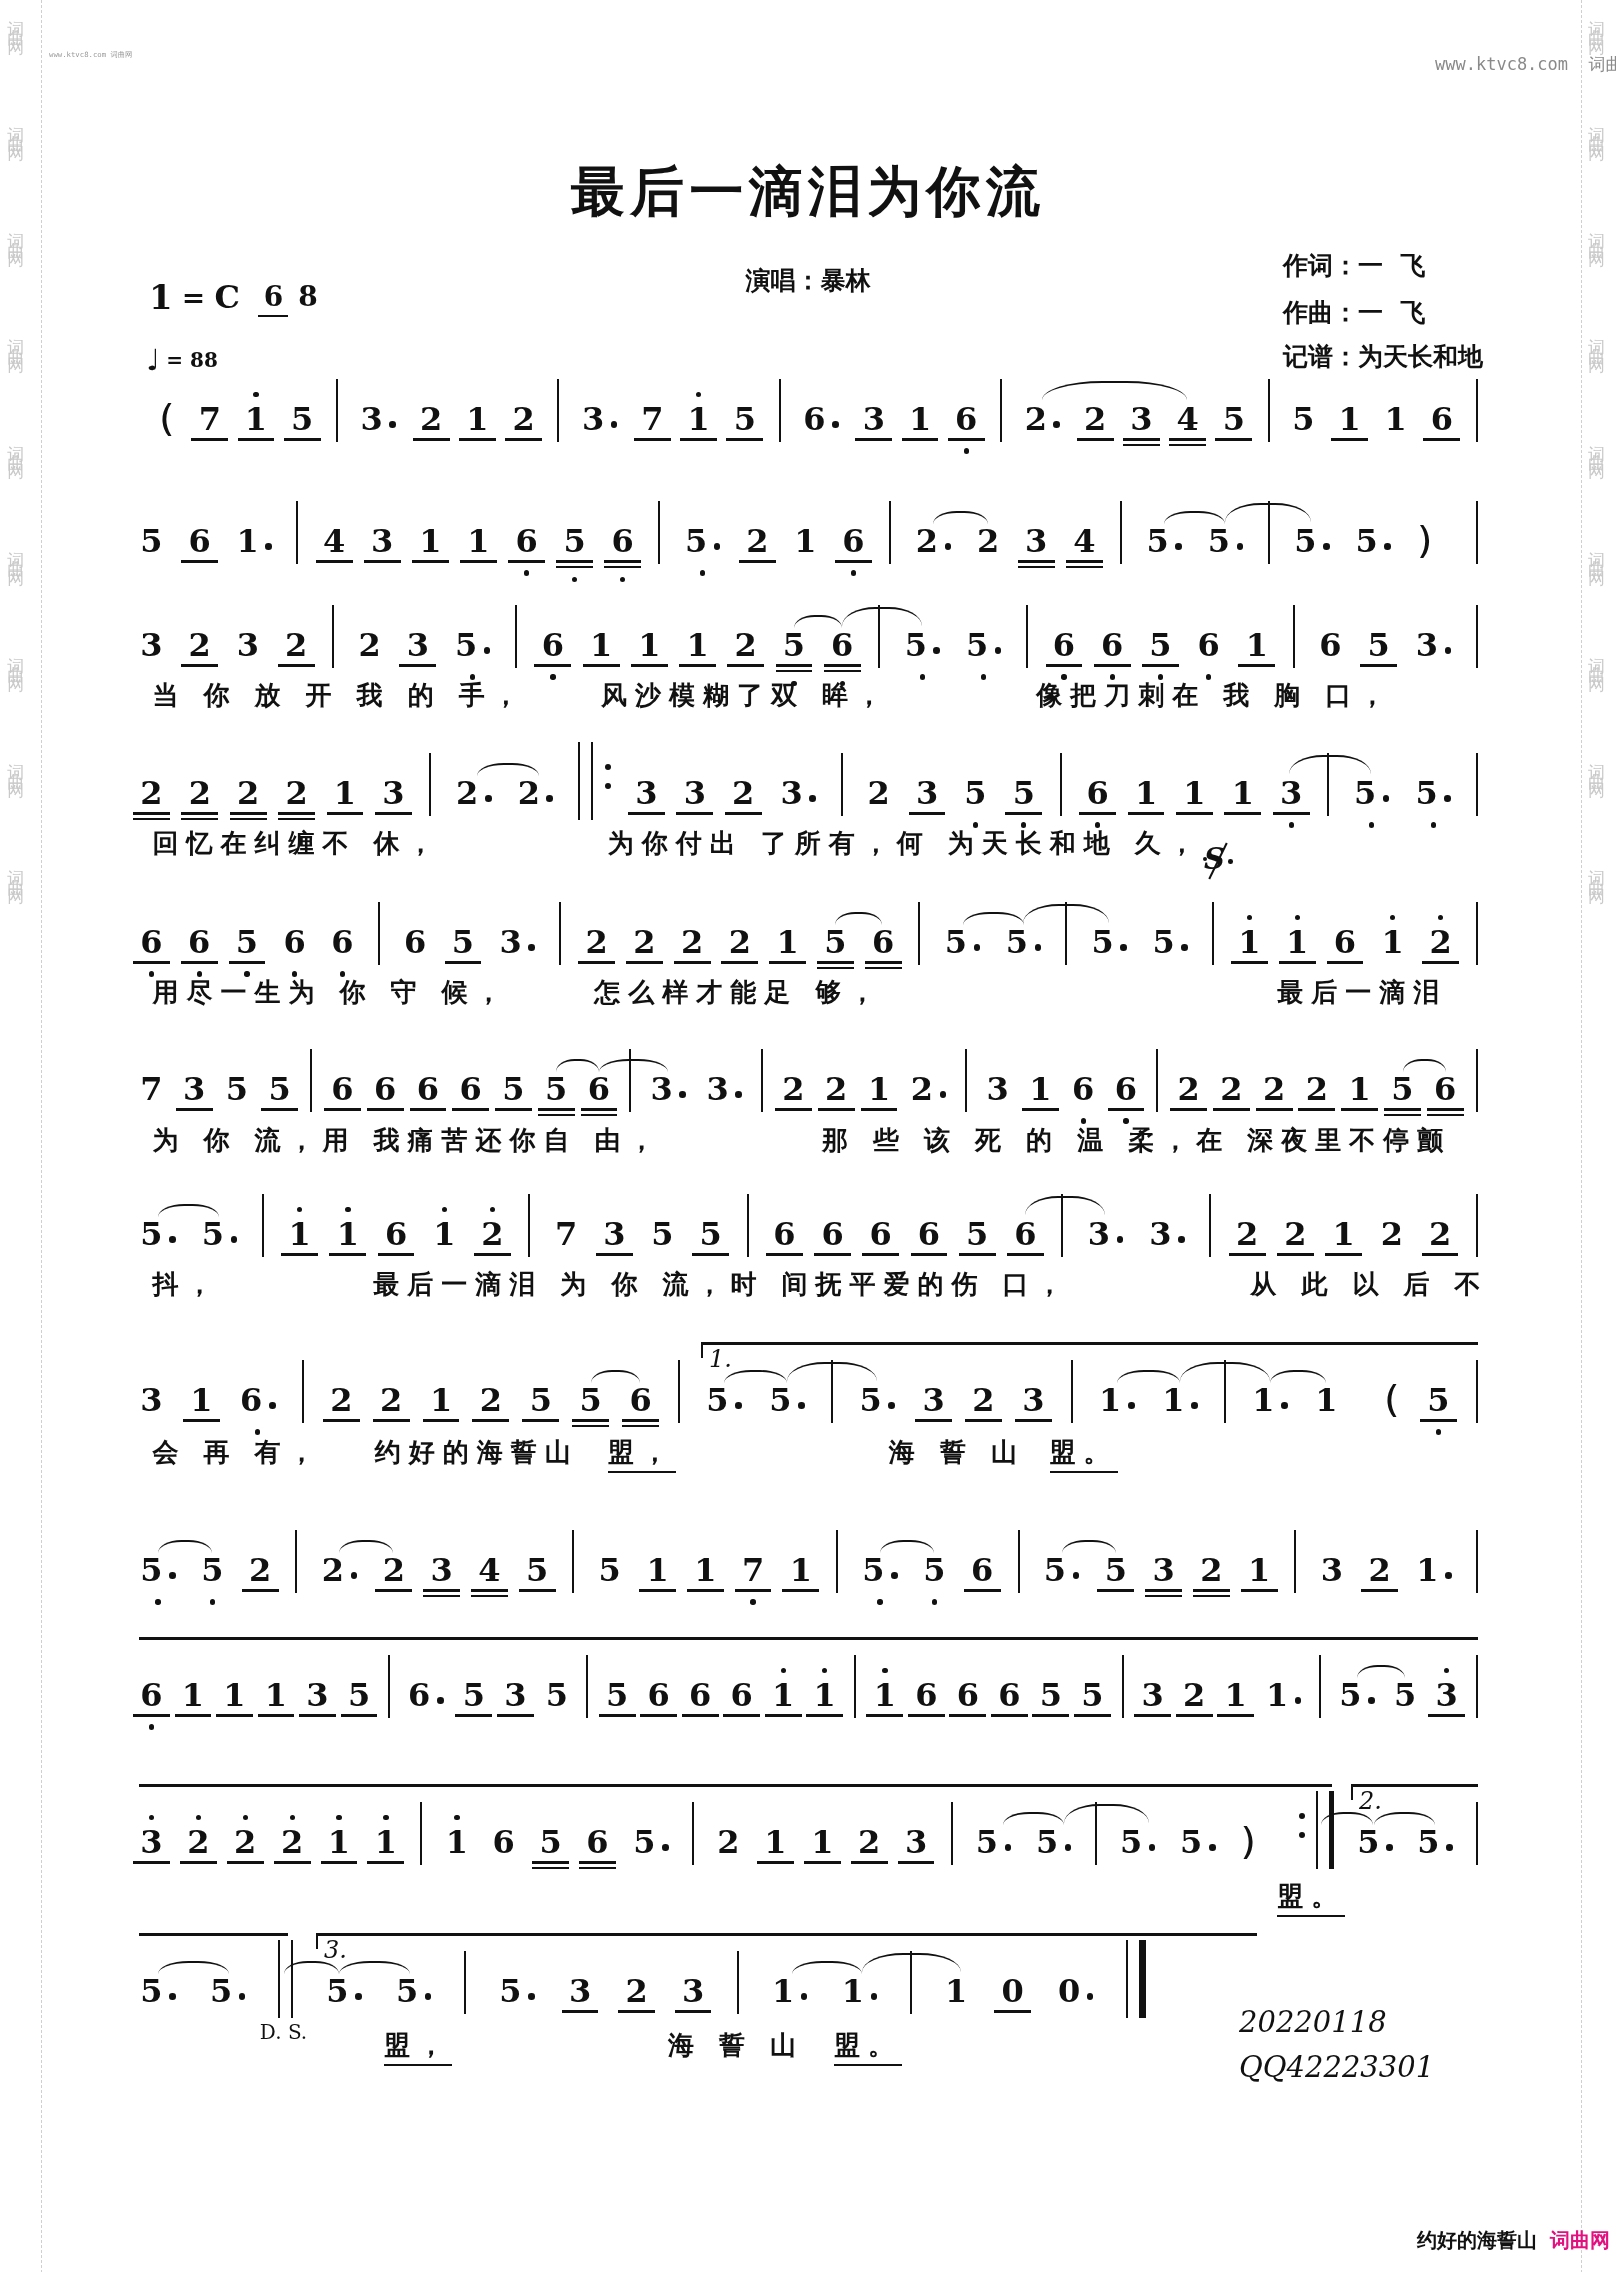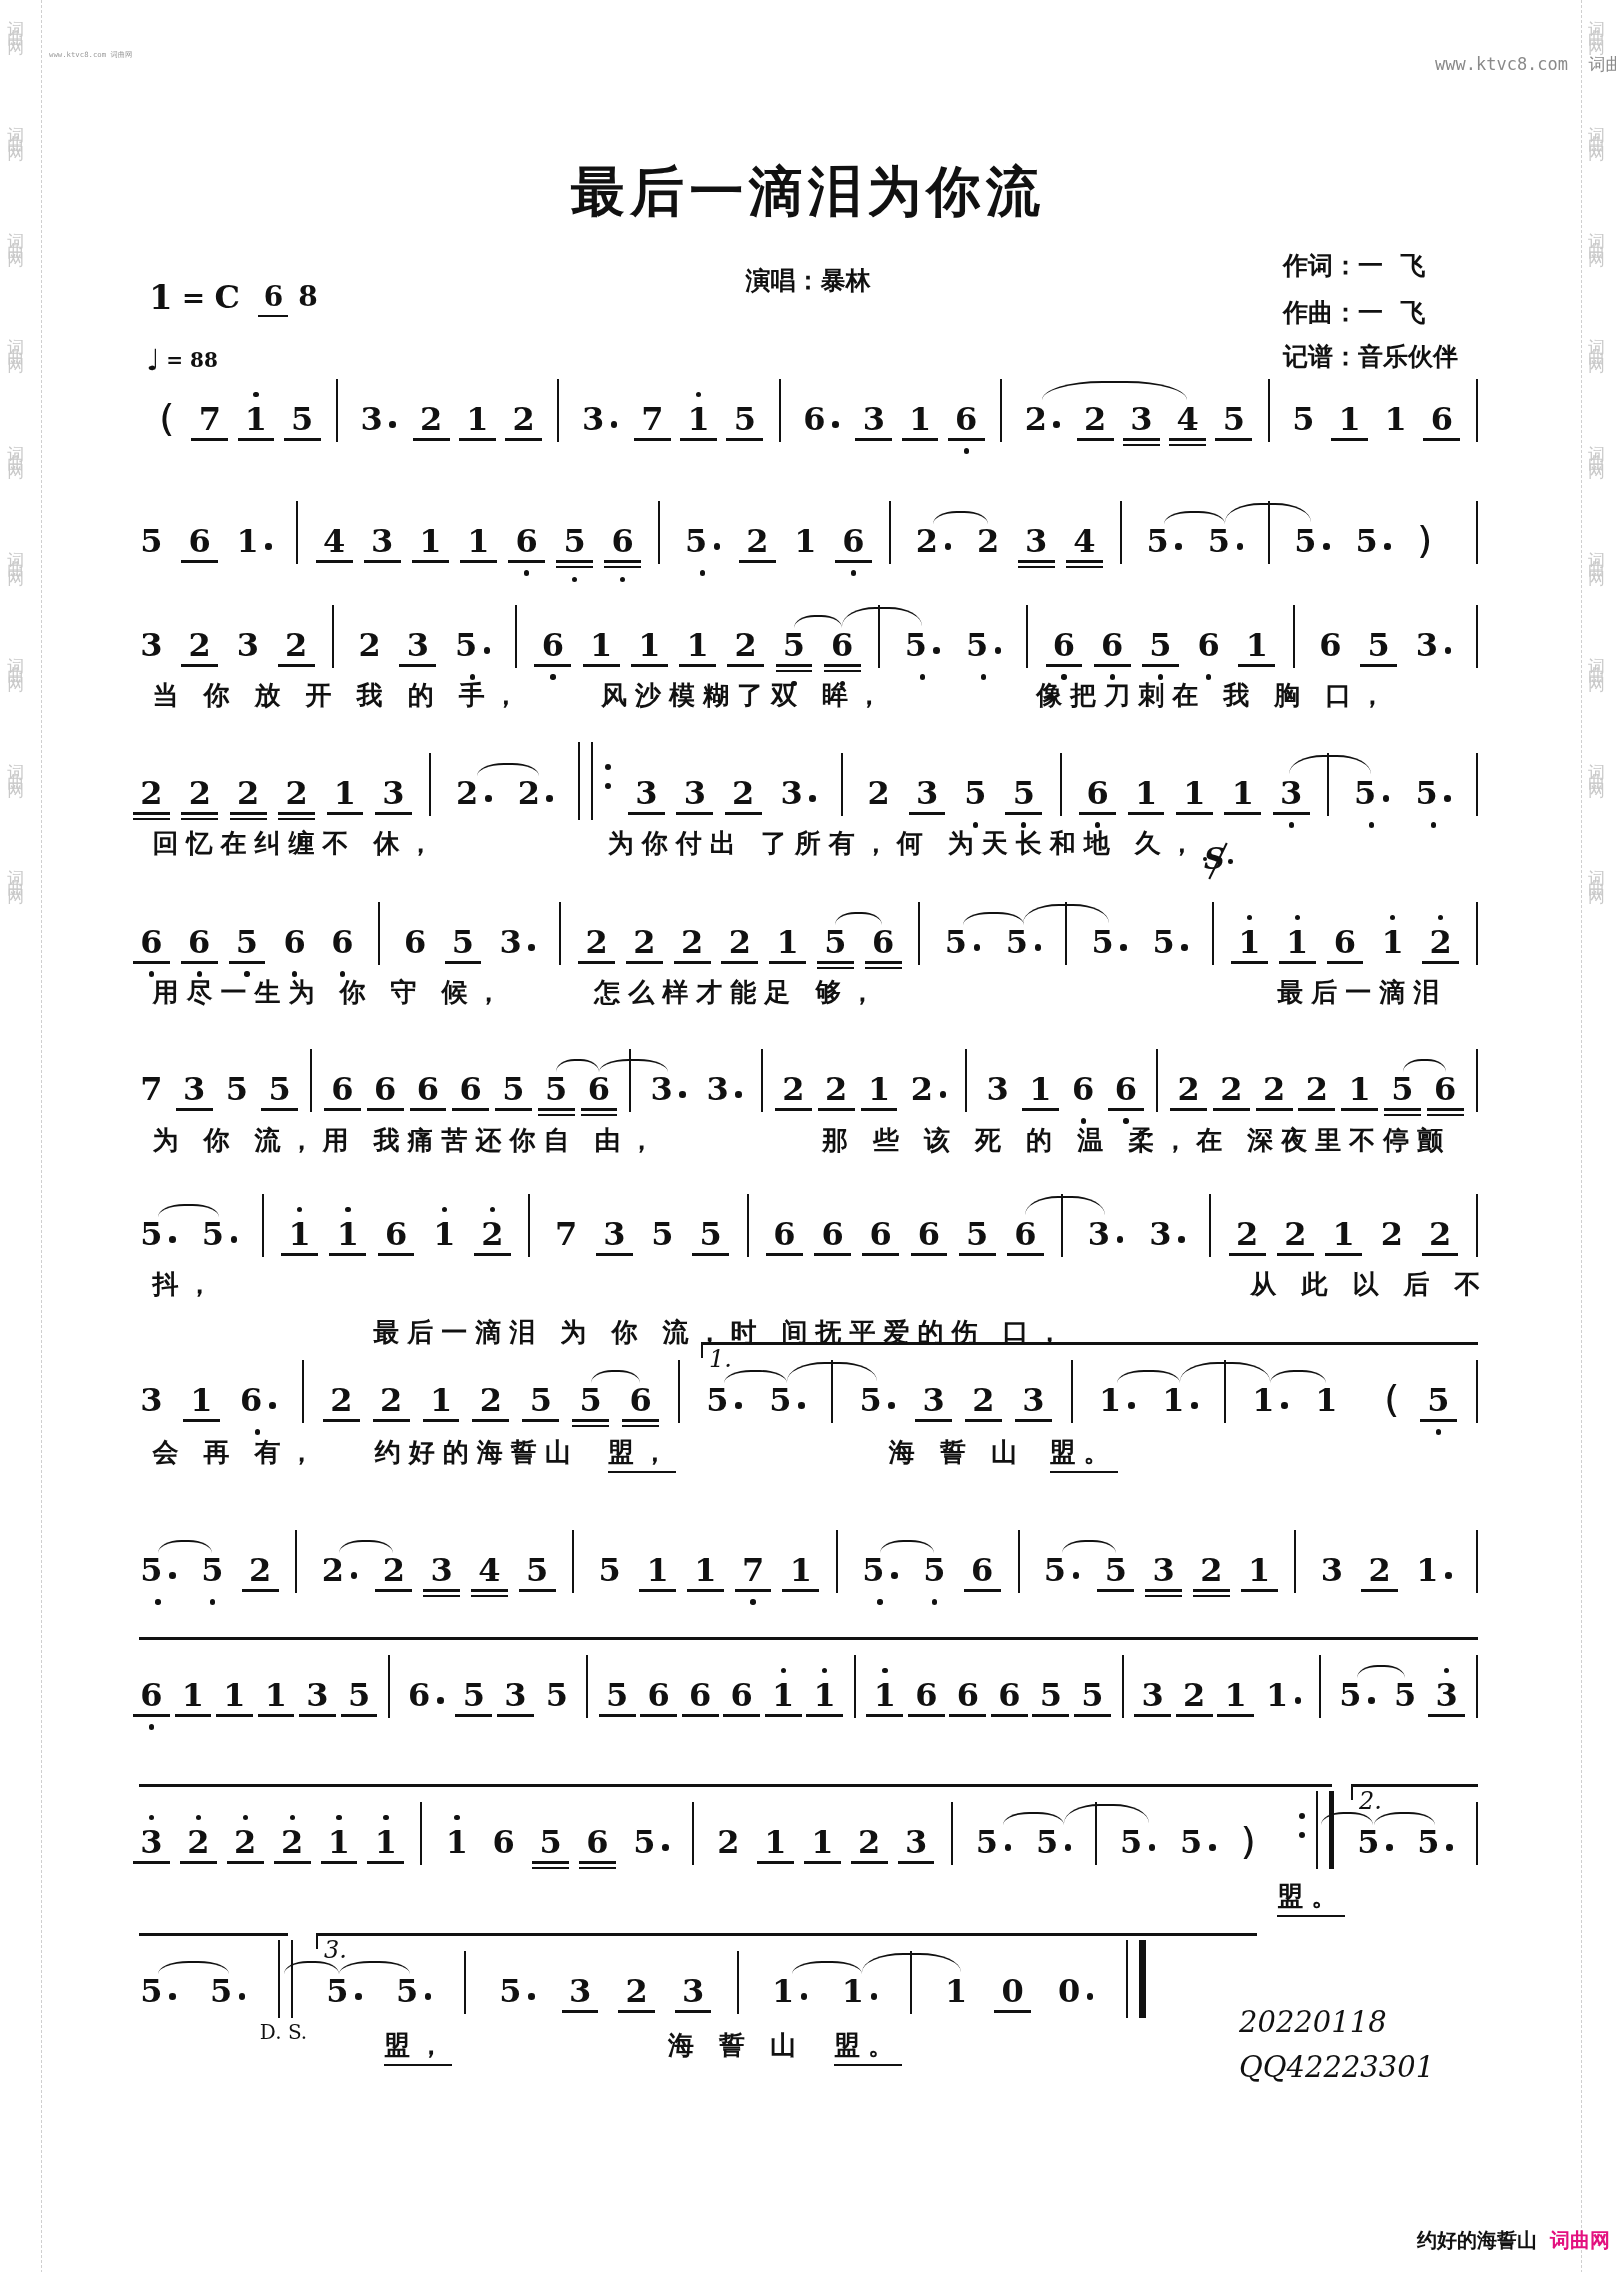--- a/index.html
+++ b/index.html
@@ -81,21 +81,21 @@
   <div class="dash dash-l"></div>
   <div class="dash dash-r"></div>
 
   <div class="url-tiny">www.ktvc8.com 词曲网</div>
   <div class="url-top">www.ktvc8.com  词曲网</div>
 
   <div class="title">最后一滴泪为你流</div>
   <div class="performer">演唱：暴林</div>
   <div class="credit c1">作词：一  飞</div>
   <div class="credit c2">作曲：一  飞</div>
-  <div class="credit c3">记谱：音乐伙伴</div>
+  <div class="credit c3">记谱：为天长和地</div>
 
   <div class="keysig">
     <span class="n1">1</span>
     <span class="eq">=</span>
     <span class="kl">C</span>
     <span class="frac">
       <span class="num">6</span>
       <span class="den">8</span>
     </span>
   </div>
@@ -366,21 +366,21 @@
         <div class="note"><span>2</span><i class="ul u0"></i></div>
         <div class="note"><span>1</span><i class="ul u0"></i></div>
         <div class="note"><span>2</span></div>
         <div class="note"><span>2</span><i class="ul u0"></i></div>
         <div class="bar"></div>
         <div class="arc" style="left: 19px; width: 61px; top: 66px; height: 10.6px;"></div>
         <div class="arc" style="left: 886px; width: 80px; top: 58px; height: 17px;"></div>
       </div>
       <div class="lyr-row" style="top: 1267px;">
         <div class="lyr" style="left: 1%;">抖，</div>
-        <div class="lyr" style="left: 17.5%; margin-top: 48px;">最后一滴泪 为 你 流，时 间抚平爱的伤 口，</div>
+        <div class="lyr" style="left: 17.5%;">最后一滴泪 为 你 流，时 间抚平爱的伤 口，</div>
         <div class="lyr" style="left: 83%;">从 此 以 后 不</div>
       </div>
       <div class="sys" style="top: 1304px;">
         <div class="note"><span>3</span></div>
         <div class="note"><span>1</span><i class="ul u0"></i></div>
         <div class="note"><span>6</span><span class="aug"></span><i class="oct lo"></i></div>
         <div class="bar"></div>
         <div class="note"><span>2</span><i class="ul u0"></i></div>
         <div class="note"><span>2</span><i class="ul u0"></i></div>
         <div class="note"><span>1</span><i class="ul u0"></i></div>

